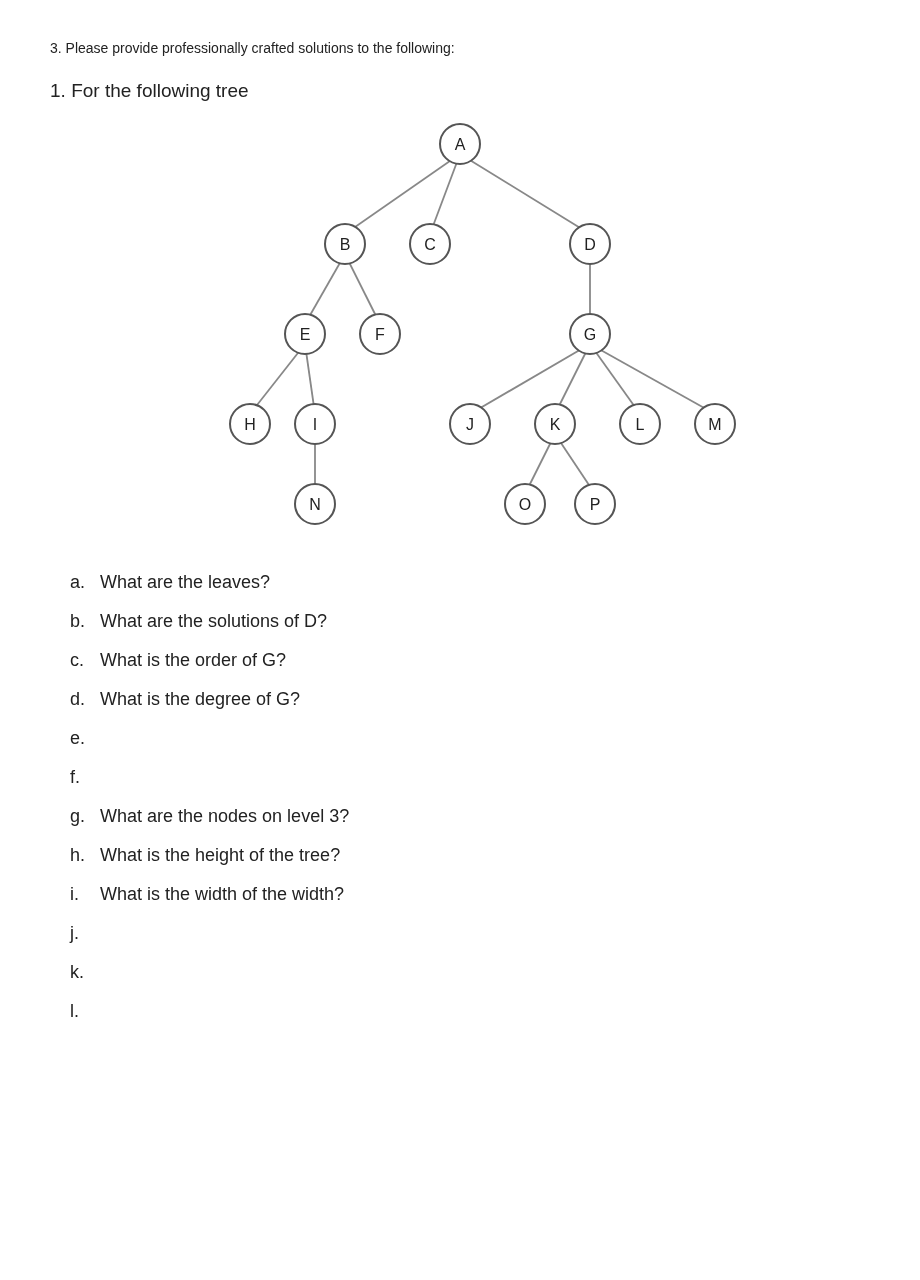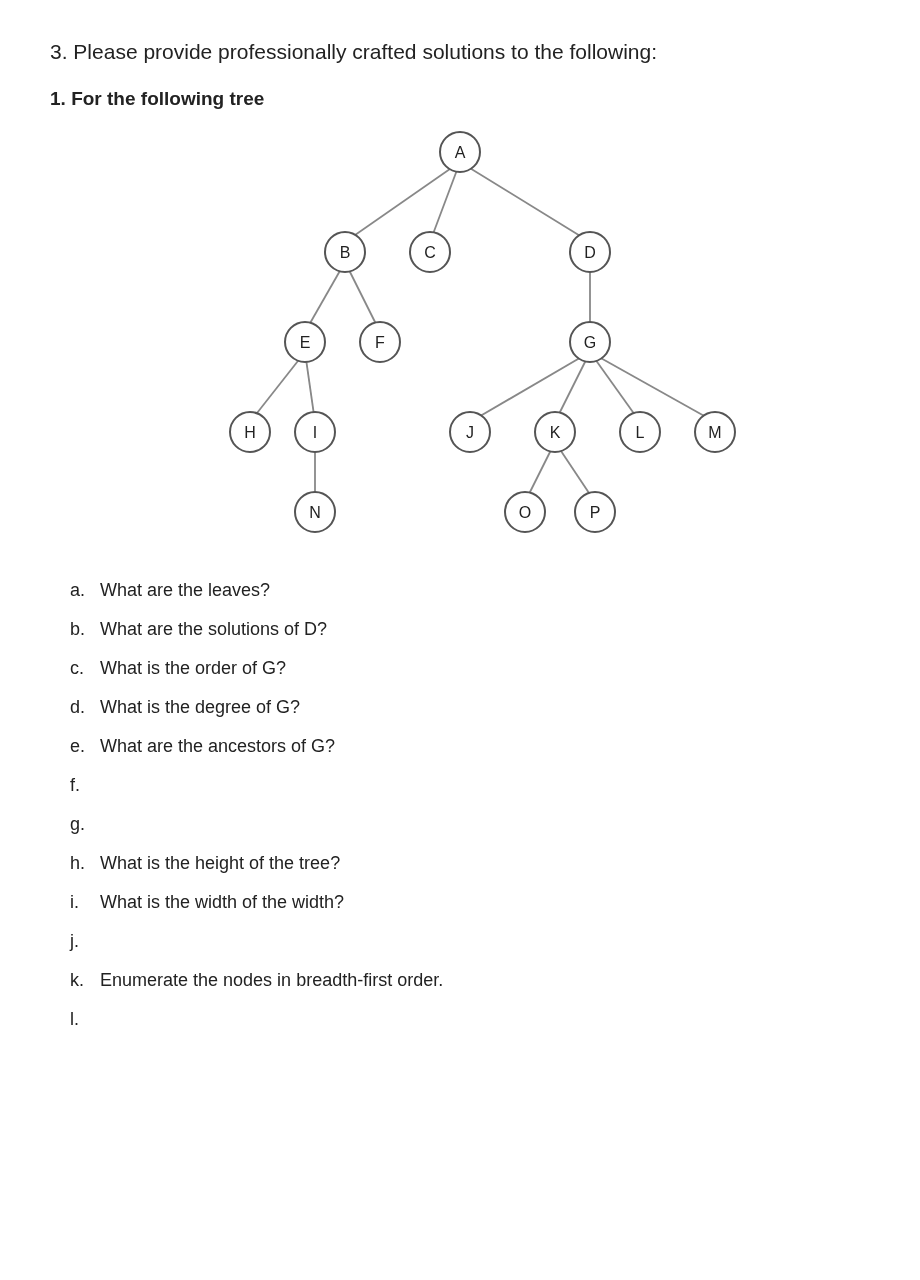--- a/index.html
+++ b/index.html
@@ -6,28 +6,28 @@
     body {
       background: #fff;
       font-family: Arial, sans-serif;
       font-size: 18px;
       color: #222;
       width: 920px;
       min-height: 1280px;
       padding: 40px 50px;
     }
     .question-header {
-      font-size: 21px;
+      font-size: 14px;
       margin-bottom: 24px;
       font-weight: normal;
     }
     .sub-header {
       font-size: 19px;
       margin-bottom: 20px;
-      font-weight: bold;
+      font-weight: normal;
     }
     .tree-container {
       width: 100%;
       display: flex;
       justify-content: center;
       margin-bottom: 30px;
     }
     svg.tree-svg {
       overflow: visible;
     }
@@ -202,39 +202,38 @@
     <li>
       <span class="q-label">c.</span>
       <span>What is the order of G?</span>
     </li>
     <li>
       <span class="q-label">d.</span>
       <span>What is the degree of G?</span>
     </li>
     <li>
       <span class="q-label">e.</span>
-      <span>What are the ancestors of G?</span>
     </li>
     <li>
       <span class="q-label">f.</span>
     </li>
     <li>
       <span class="q-label">g.</span>
+      <span>What are the nodes on level 3?</span>
     </li>
     <li>
       <span class="q-label">h.</span>
       <span>What is the height of the tree?</span>
     </li>
     <li>
       <span class="q-label">i.</span>
       <span>What is the width of the width?</span>
     </li>
     <li>
       <span class="q-label">j.</span>
     </li>
     <li>
       <span class="q-label">k.</span>
-      <span>Enumerate the nodes in breadth-first order.</span>
     </li>
     <li>
       <span class="q-label">l.</span>
     </li>
   </ul>
 
 </body></html>

